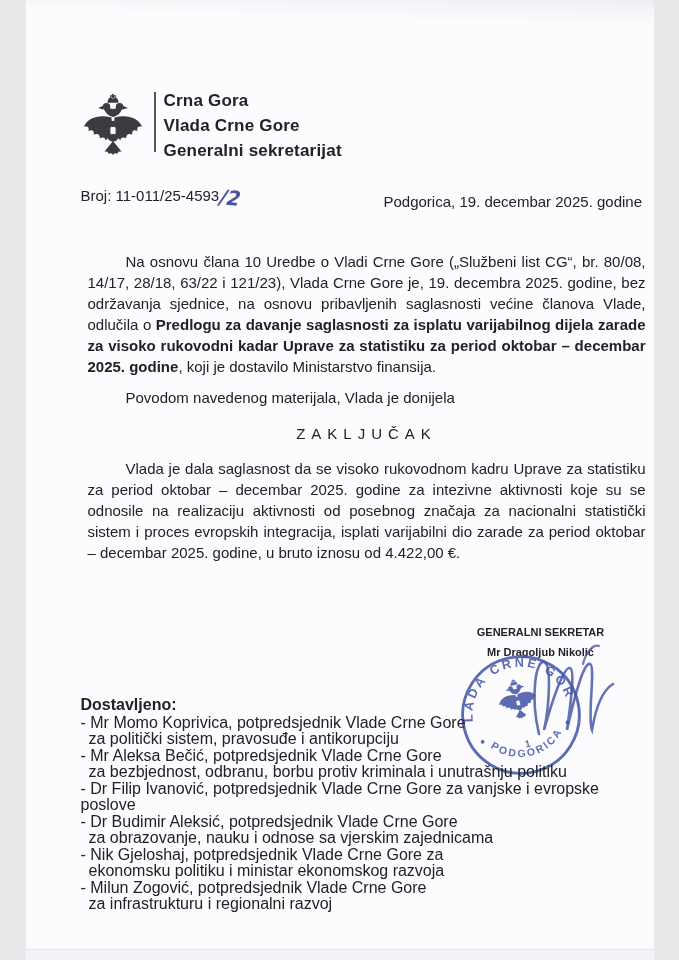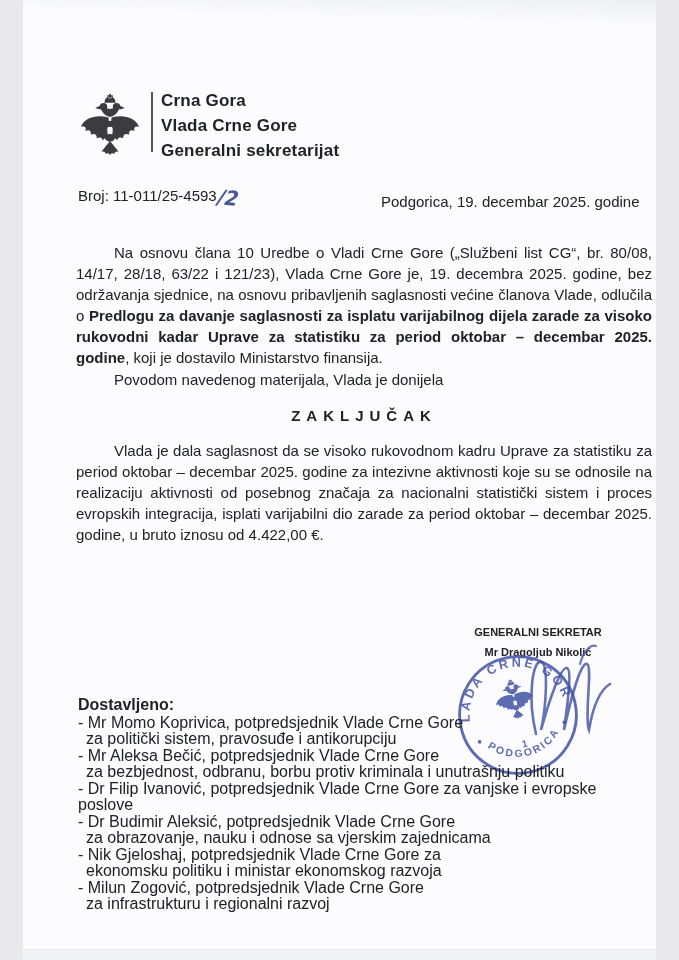--- a/index.html
+++ b/index.html
@@ -1,23 +1,24 @@
 <!DOCTYPE html>
 <html><head>
 <meta charset="utf-8">
 <style>
   html,body{margin:0;padding:0;background:#e9e9ec;}
   .page{
     position:relative;
-    width:633px;height:960px;
+    width:580px;height:960px;
     margin:0 auto;
     background:#fcfcfe;
     overflow:hidden;
     font-family:"Liberation Sans", sans-serif;
     color:#212226;
+    padding-left:48px;
   }
   
   .scan-shadow-top{
     position:absolute;top:-22px;left:-14px;width:720px;height:42px;
     background:linear-gradient(#e7e9ee, rgba(255,255,255,0));
     transform:rotate(1.6deg);
   }
   .scan-edge-bottom{
     position:absolute;bottom:0;left:0;width:679px;height:10px;
     background:#f2f3f7;border-top:1px solid #e3e5ea;
@@ -30,24 +31,24 @@
   
   .ref-row{position:absolute;top:182px;left:55px;font-size:15px;}
   .handwritten{
     display:inline-block;color:#4a569b;font-size:20px;font-weight:bold;
     transform:skewX(-14deg) rotate(6deg) translateY(4px);
     font-family:"DejaVu Sans", sans-serif;margin-left:2px;
   }
   .date-line{position:absolute;top:193px;left:358px;font-size:15px;}
   
   .doc-body{position:absolute;top:241px;left:52px;width:578px;font-size:15px;line-height:21px;}
-  .doc-body p{margin:1px;text-align:justify;text-indent:38px;}
+  .doc-body p{margin:10px;text-align:justify;text-indent:38px;}
   .lead-in{margin-top:0 !important;}
   .zak-heading{
-    text-align:center;font-weight:bold;font-size:15px;letter-spacing:6px;
+    text-align:center;font-weight:normal;font-size:15px;letter-spacing:6px;
     margin:15px 0 14px 0;
   }
   
   .sig-block{position:absolute;top:622px;left:385px;width:260px;text-align:center;
     font-weight:bold;font-size:11px;line-height:20px;}
   
   .stamp{position:absolute;top:649px;left:429px;width:132px;height:132px;
     transform:rotate(-13deg);opacity:.85;}
   .scribble{position:absolute;top:634px;left:497px;width:104px;height:116px;opacity:.9;}
   

